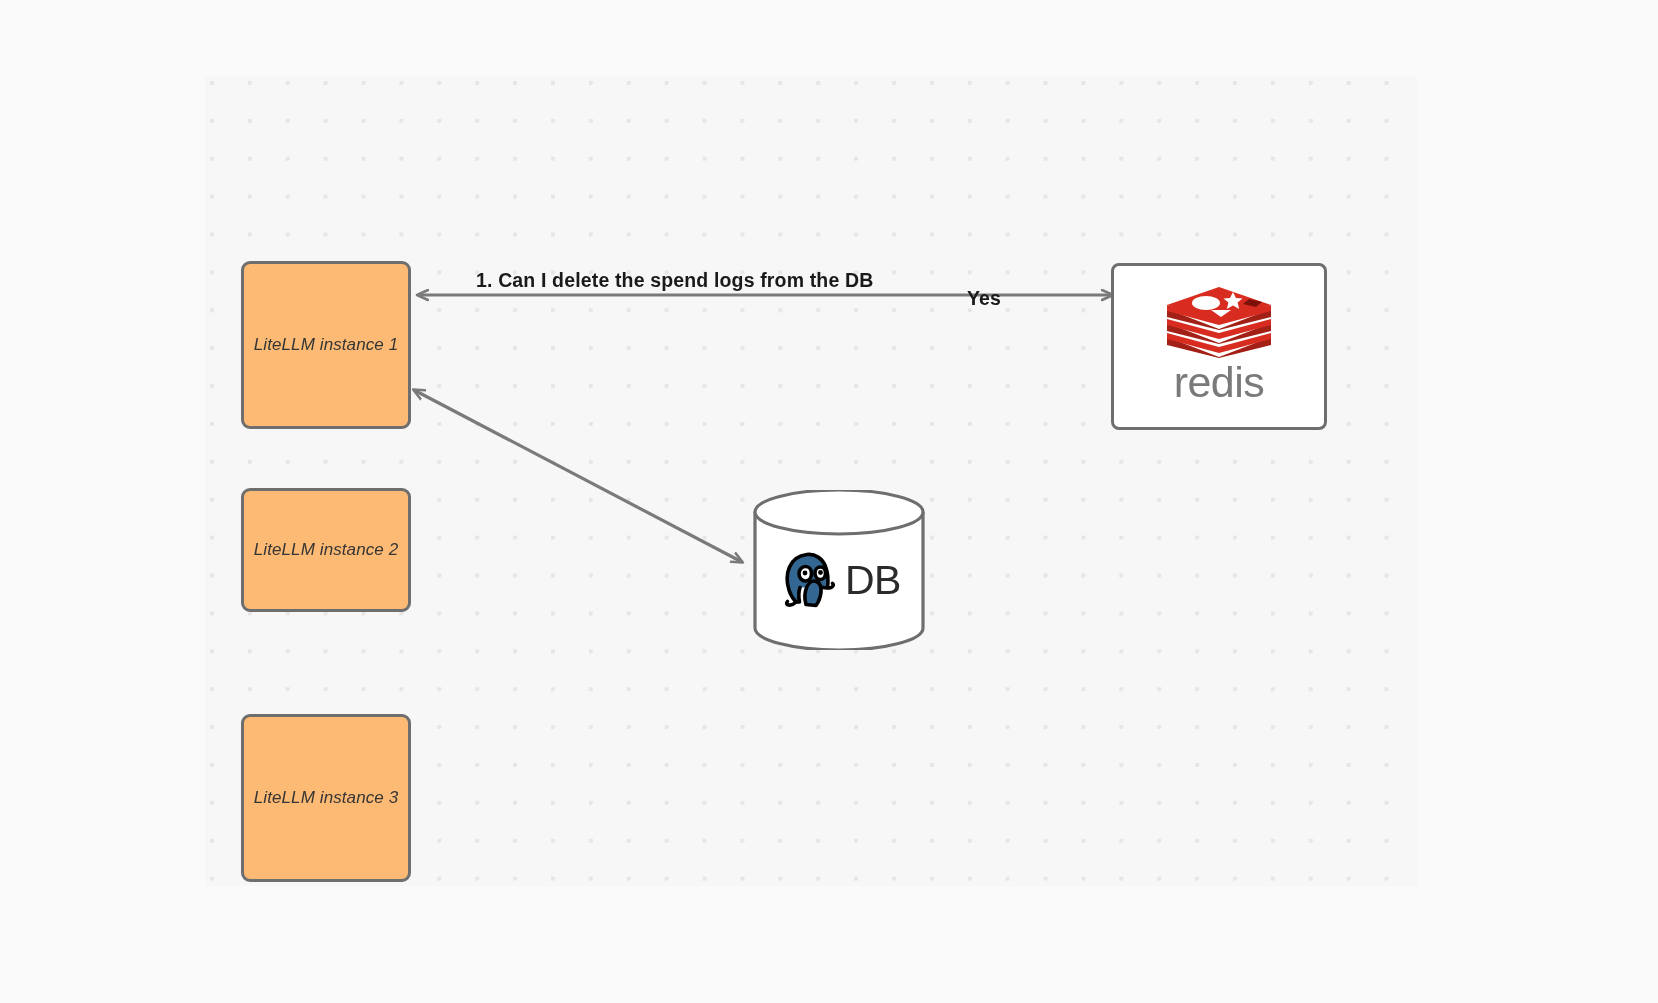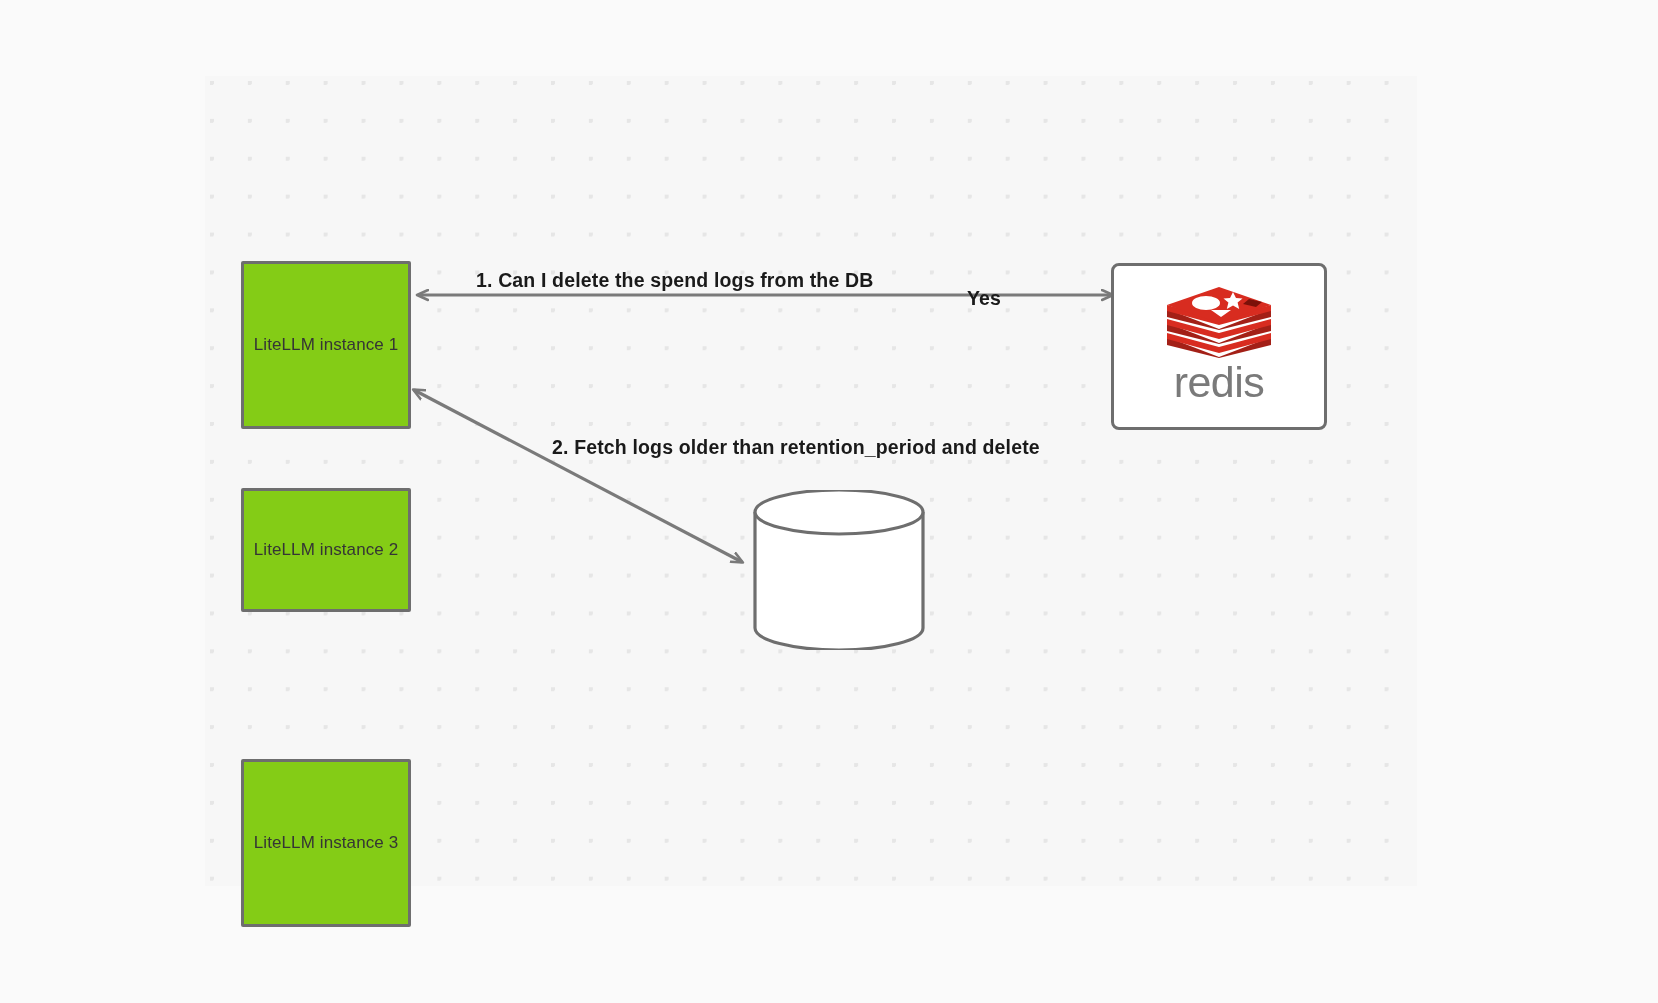--- a/index.html
+++ b/index.html
@@ -31,37 +31,38 @@
   }
   #svg-layer {
     position: absolute;
     left: 0;
     top: 0;
     width: 1658px;
     height: 1003px;
   }
   .node-box {
     position: absolute;
-    background: #84cc16;
+    background: #fdba74;
     border: 3px solid #6e6e6e;
-    border-radius: 2px;
+    border-radius: 9px;
     display: flex;
     align-items: center;
     justify-content: center;
     box-sizing: border-box;
+    font-style: italic;
   }
   .node-label {
     font-size: 17px;
     color: #353535;
     font-family: "Liberation Sans", sans-serif;
     letter-spacing: 0.1px;
   }
   #litellm-1 { left: 241px; top: 261px; width: 170px; height: 168px; }
   #litellm-2 { left: 241px; top: 488px; width: 170px; height: 124px; }
-  #litellm-3 { left: 241px; top: 714px; width: 170px; height: 168px; margin-top: 45px; }
+  #litellm-3 { left: 241px; top: 714px; width: 170px; height: 168px; }
 
   #redis-node {
     position: absolute;
     left: 1111px;
     top: 263px;
     width: 216px;
     height: 167px;
     background: #ffffff;
     border: 3px solid #6e6e6e;
     border-radius: 8px;
@@ -184,21 +185,35 @@
       <span class="redis-word">redis</span>
     </div>
   </div>
 
   <div id="db-node">
     <svg width="174" height="160" viewBox="0 0 174 160" xmlns="http://www.w3.org/2000/svg">
       <path d="M 3 22 L 3 138 A 84 22 0 0 0 171 138 L 171 22" fill="#ffffff" stroke="#6e6e6e" stroke-width="3.2"></path>
       <ellipse cx="87" cy="22" rx="84" ry="22" fill="#ffffff" stroke="#6e6e6e" stroke-width="3.2"></ellipse>
     </svg>
 
+    <div id="db-inner-label">
+      <svg width="66" height="66" viewBox="0 0 66 66" xmlns="http://www.w3.org/2000/svg">
+        <g stroke="#000000" stroke-width="3.6" stroke-linejoin="round" stroke-linecap="round">
+          <path d="M 50.5 40.5 C 51.5 33 51 26 48.5 19.5 C 45.5 11.5 38 6.5 30 7.5 C 22 8.5 15.5 13 12.5 20 C 9.5 27 9.5 35 12 43 C 13.5 48 16 52 19 55 L 22.5 55 C 21.5 50 21.5 45 23 40.5" fill="#336791"></path>
+          <path d="M 29 57.5 C 27.5 52 27.5 45 30 39.5 C 32 35 36 33 39.5 34.5 C 43 36 44.5 40 44 45 C 43.5 50 41.5 55 39 58.5 Z" fill="#336791"></path>
+          <path d="M 22 26.5 C 22 22.5 25 19.5 28.5 19.5 C 32 19.5 34.5 22.5 34.5 26.5 C 34.5 31 32 34 28.5 34 C 25 34 22 31 22 26.5 Z" fill="#ffffff"></path>
+          <path d="M 38 26 C 38 22.5 40.5 20 43.5 20 C 46.5 20 48.5 22.5 48.5 26 C 48.5 30 46.5 32.5 43.5 32.5 C 40.5 32.5 38 30 38 26 Z" fill="#ffffff"></path>
+          <path d="M 44 40 C 47.5 41 51 41.5 54 40.5 C 56.5 39.5 57 37.5 55.5 36.5" fill="none"></path>
+          <path d="M 19 55 C 16.5 57.5 14 58.5 11.5 58 C 9.5 57.5 9 56 10.5 54.5" fill="none"></path>
+        </g>
+        <circle cx="28" cy="26" r="2.4" fill="#000000"></circle>
+        <circle cx="43.5" cy="25.5" r="2.4" fill="#000000"></circle>
+      </svg>
+      <span class="db-text">DB</span>
+    </div>
   </div>
 
   <div class="edge-label" id="label-step1">1.  Can I delete the spend logs from the DB</div>
 
   <div class="edge-label" id="label-yes">Yes</div>
 
-  <div class="edge-label" id="label-step2">2.  Fetch logs older than retention_period and delete</div>
 
 </div>
 
 </body></html>

